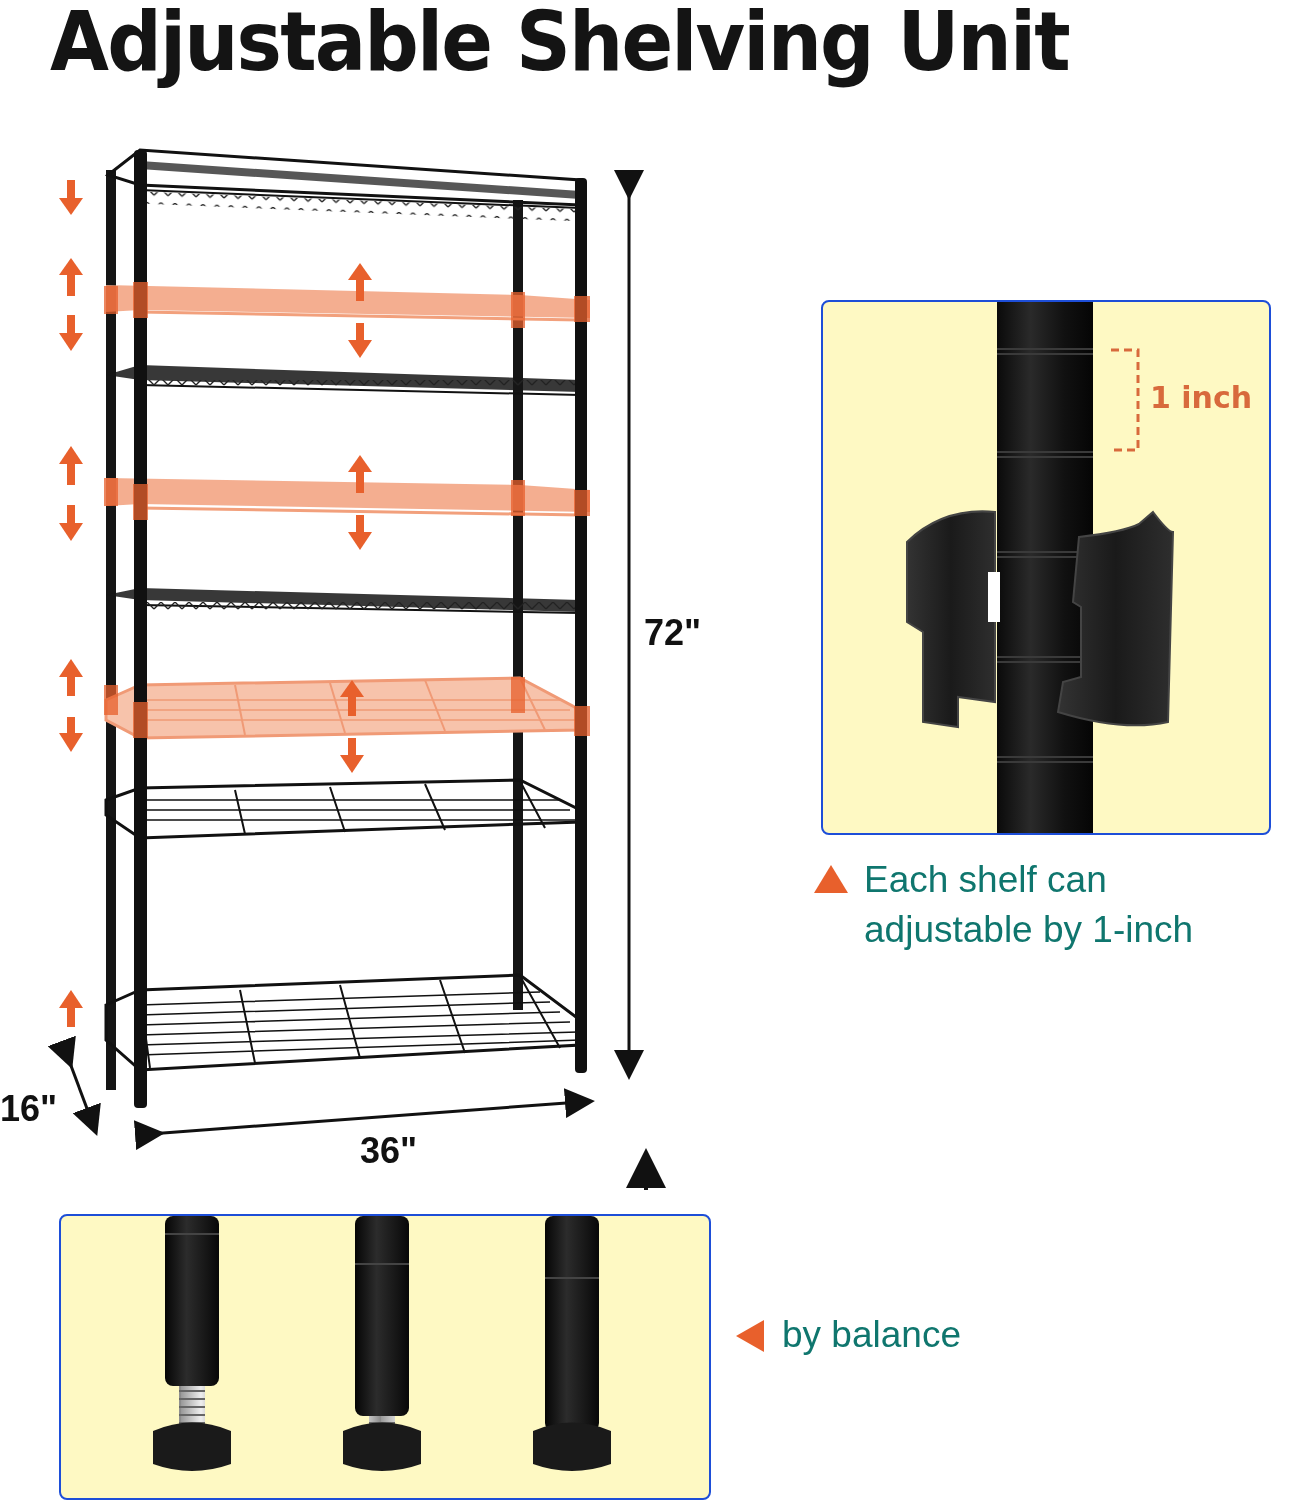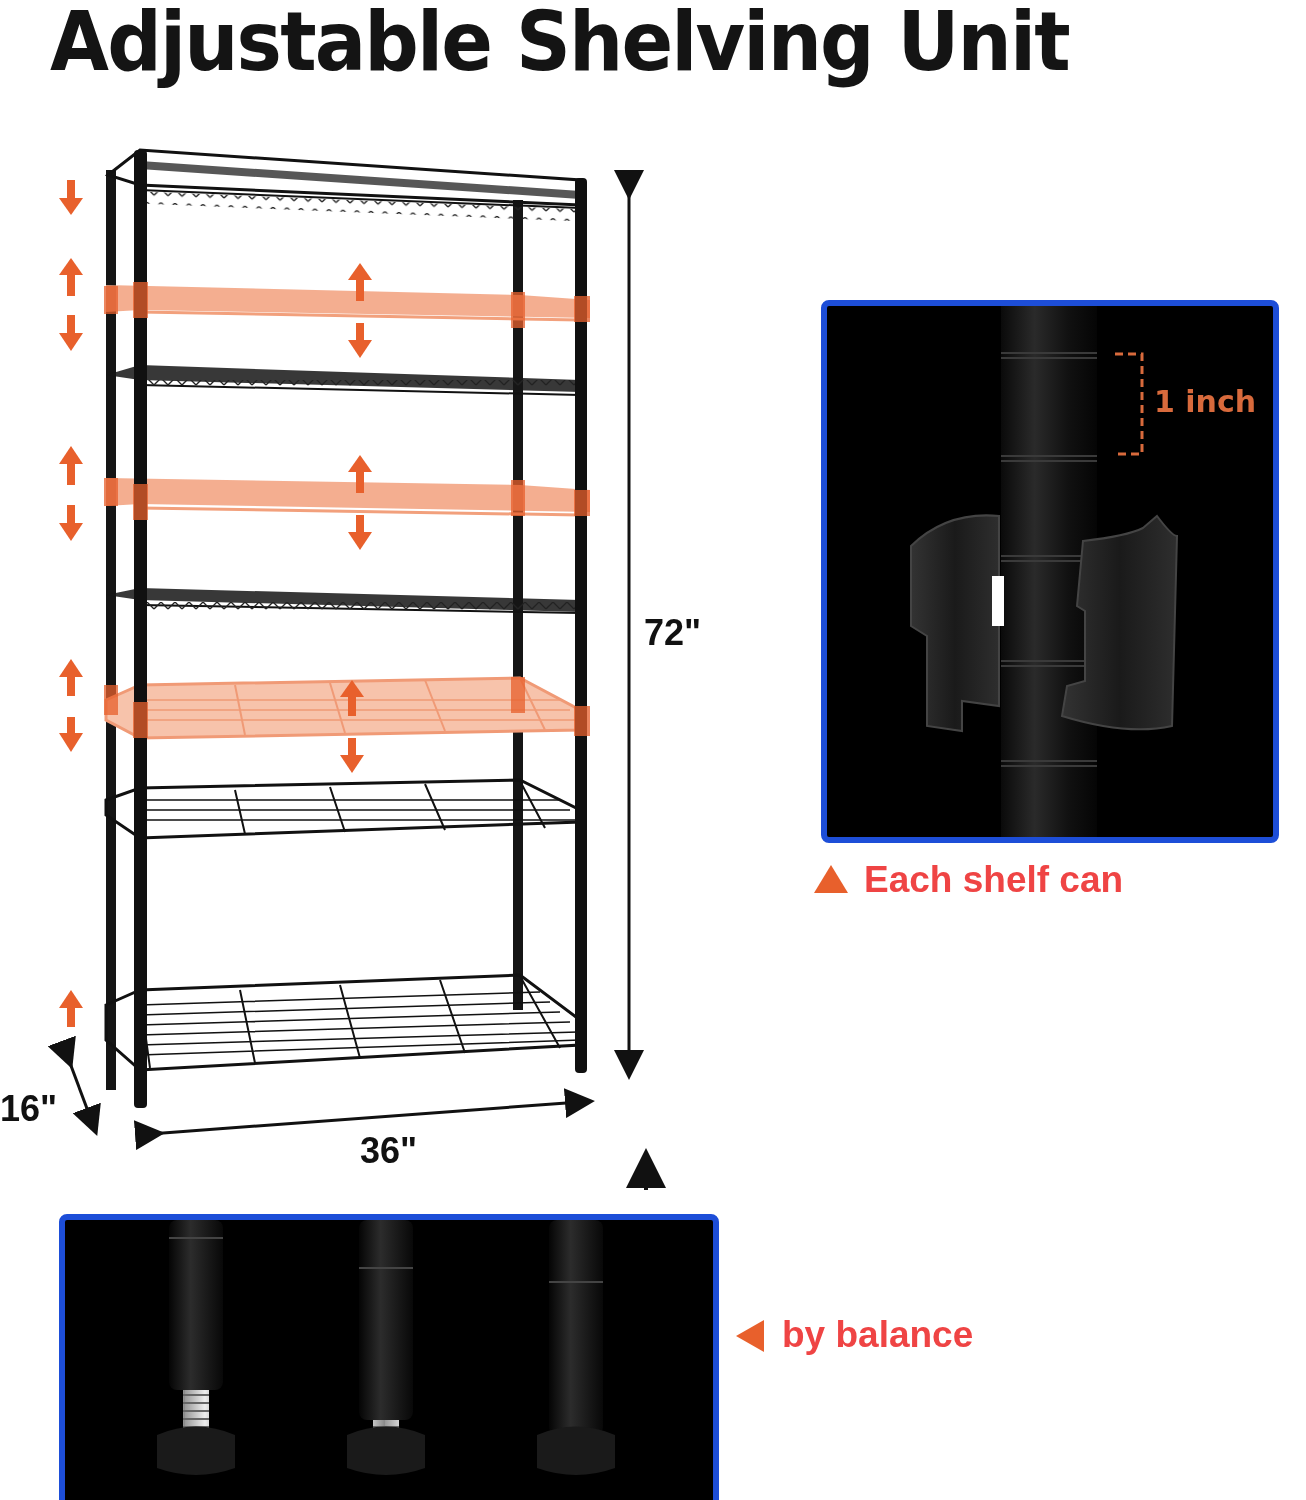--- a/index.html
+++ b/index.html
@@ -1,21 +1,21 @@
 <!DOCTYPE html>
 <html><head>
   <meta charset="utf-8">
   <style>
     html, body { margin:0; padding:0; background:#ffffff; }
     body { width:1306px; height:1500px; position:relative; overflow:hidden; font-family:"Liberation Sans", sans-serif; color:#111; }
     .title { position:absolute; left:50px; top:-6px; width:1260px; font-family:"DejaVu Sans", sans-serif; font-weight:bold; font-size:82px; letter-spacing:-2px; transform:scaleX(0.93); transform-origin:left top; color:#141414; white-space:nowrap; }
     .abs { position:absolute; }
     .dim-label { position:absolute; font-family:"Liberation Sans", sans-serif; font-weight:bold; font-size:36px; color:#111; }
-    .panel { position:absolute; border:6px solid #1d4ed8; border-radius:8px; background:#000000; overflow:hidden; }
-    .caption { position:absolute; font-family:"Liberation Sans", sans-serif; font-weight:bold; font-size:37px; line-height:50px; color:#ef4444; }
+    .panel { position:absolute; border:2px solid #1d4ed8; border-radius:8px; background:#fef9c3; overflow:hidden; }
+    .caption { position:absolute; font-family:"Liberation Sans", sans-serif; font-weight:normal; font-size:37px; line-height:50px; color:#0f766e; }
     .tri { position:absolute; }
     svg { display:block; }
   </style>
 </head>
 <body>
 
 <div class="title">Adjustable Shelving Unit</div>
 
 <div class="abs" style="left:0;top:130px;width:760px;height:1060px;">
   <svg width="760" height="1060" viewBox="0 130 760 1060">
@@ -185,20 +185,21 @@
     <path d="M256 235 Q300 230 316 222 L330 210 Q345 230 350 230 L345 420 Q300 430 235 410 L240 380 L258 375 L258 305 L250 300 Z" fill="url(#clip)" stroke="#444" stroke-width="2"></path>
 
     <path d="M288 48 L315 48 L315 148 L288 148" fill="none" stroke="#d86a3c" stroke-width="3" stroke-dasharray="8,5"></path>
   </svg>
   <div class="abs" style="left:327px;top:78px;font-family:'DejaVu Sans',sans-serif;font-weight:bold;font-size:30px;color:#d86a3c;">1 inch</div>
 </div>
 
 <div class="tri" style="left:814px;top:865px;width:0;height:0;border-left:17px solid transparent;border-right:17px solid transparent;border-bottom:28px solid #e8602c;"></div>
 <div class="caption" style="left:864px;top:855px;">
   <div>Each shelf can</div>
+  <div>adjustable by 1-inch</div>
 </div>
 
 <div class="panel" style="left:59px;top:1214px;width:648px;height:282px;">
   <svg width="648" height="282" viewBox="0 0 648 282">
     <defs>
       <linearGradient id="leg" x1="0" x2="1">
         <stop offset="0" stop-color="#050505"></stop>
         <stop offset="0.4" stop-color="#2c2c2c"></stop>
         <stop offset="1" stop-color="#080808"></stop>
       </linearGradient>

